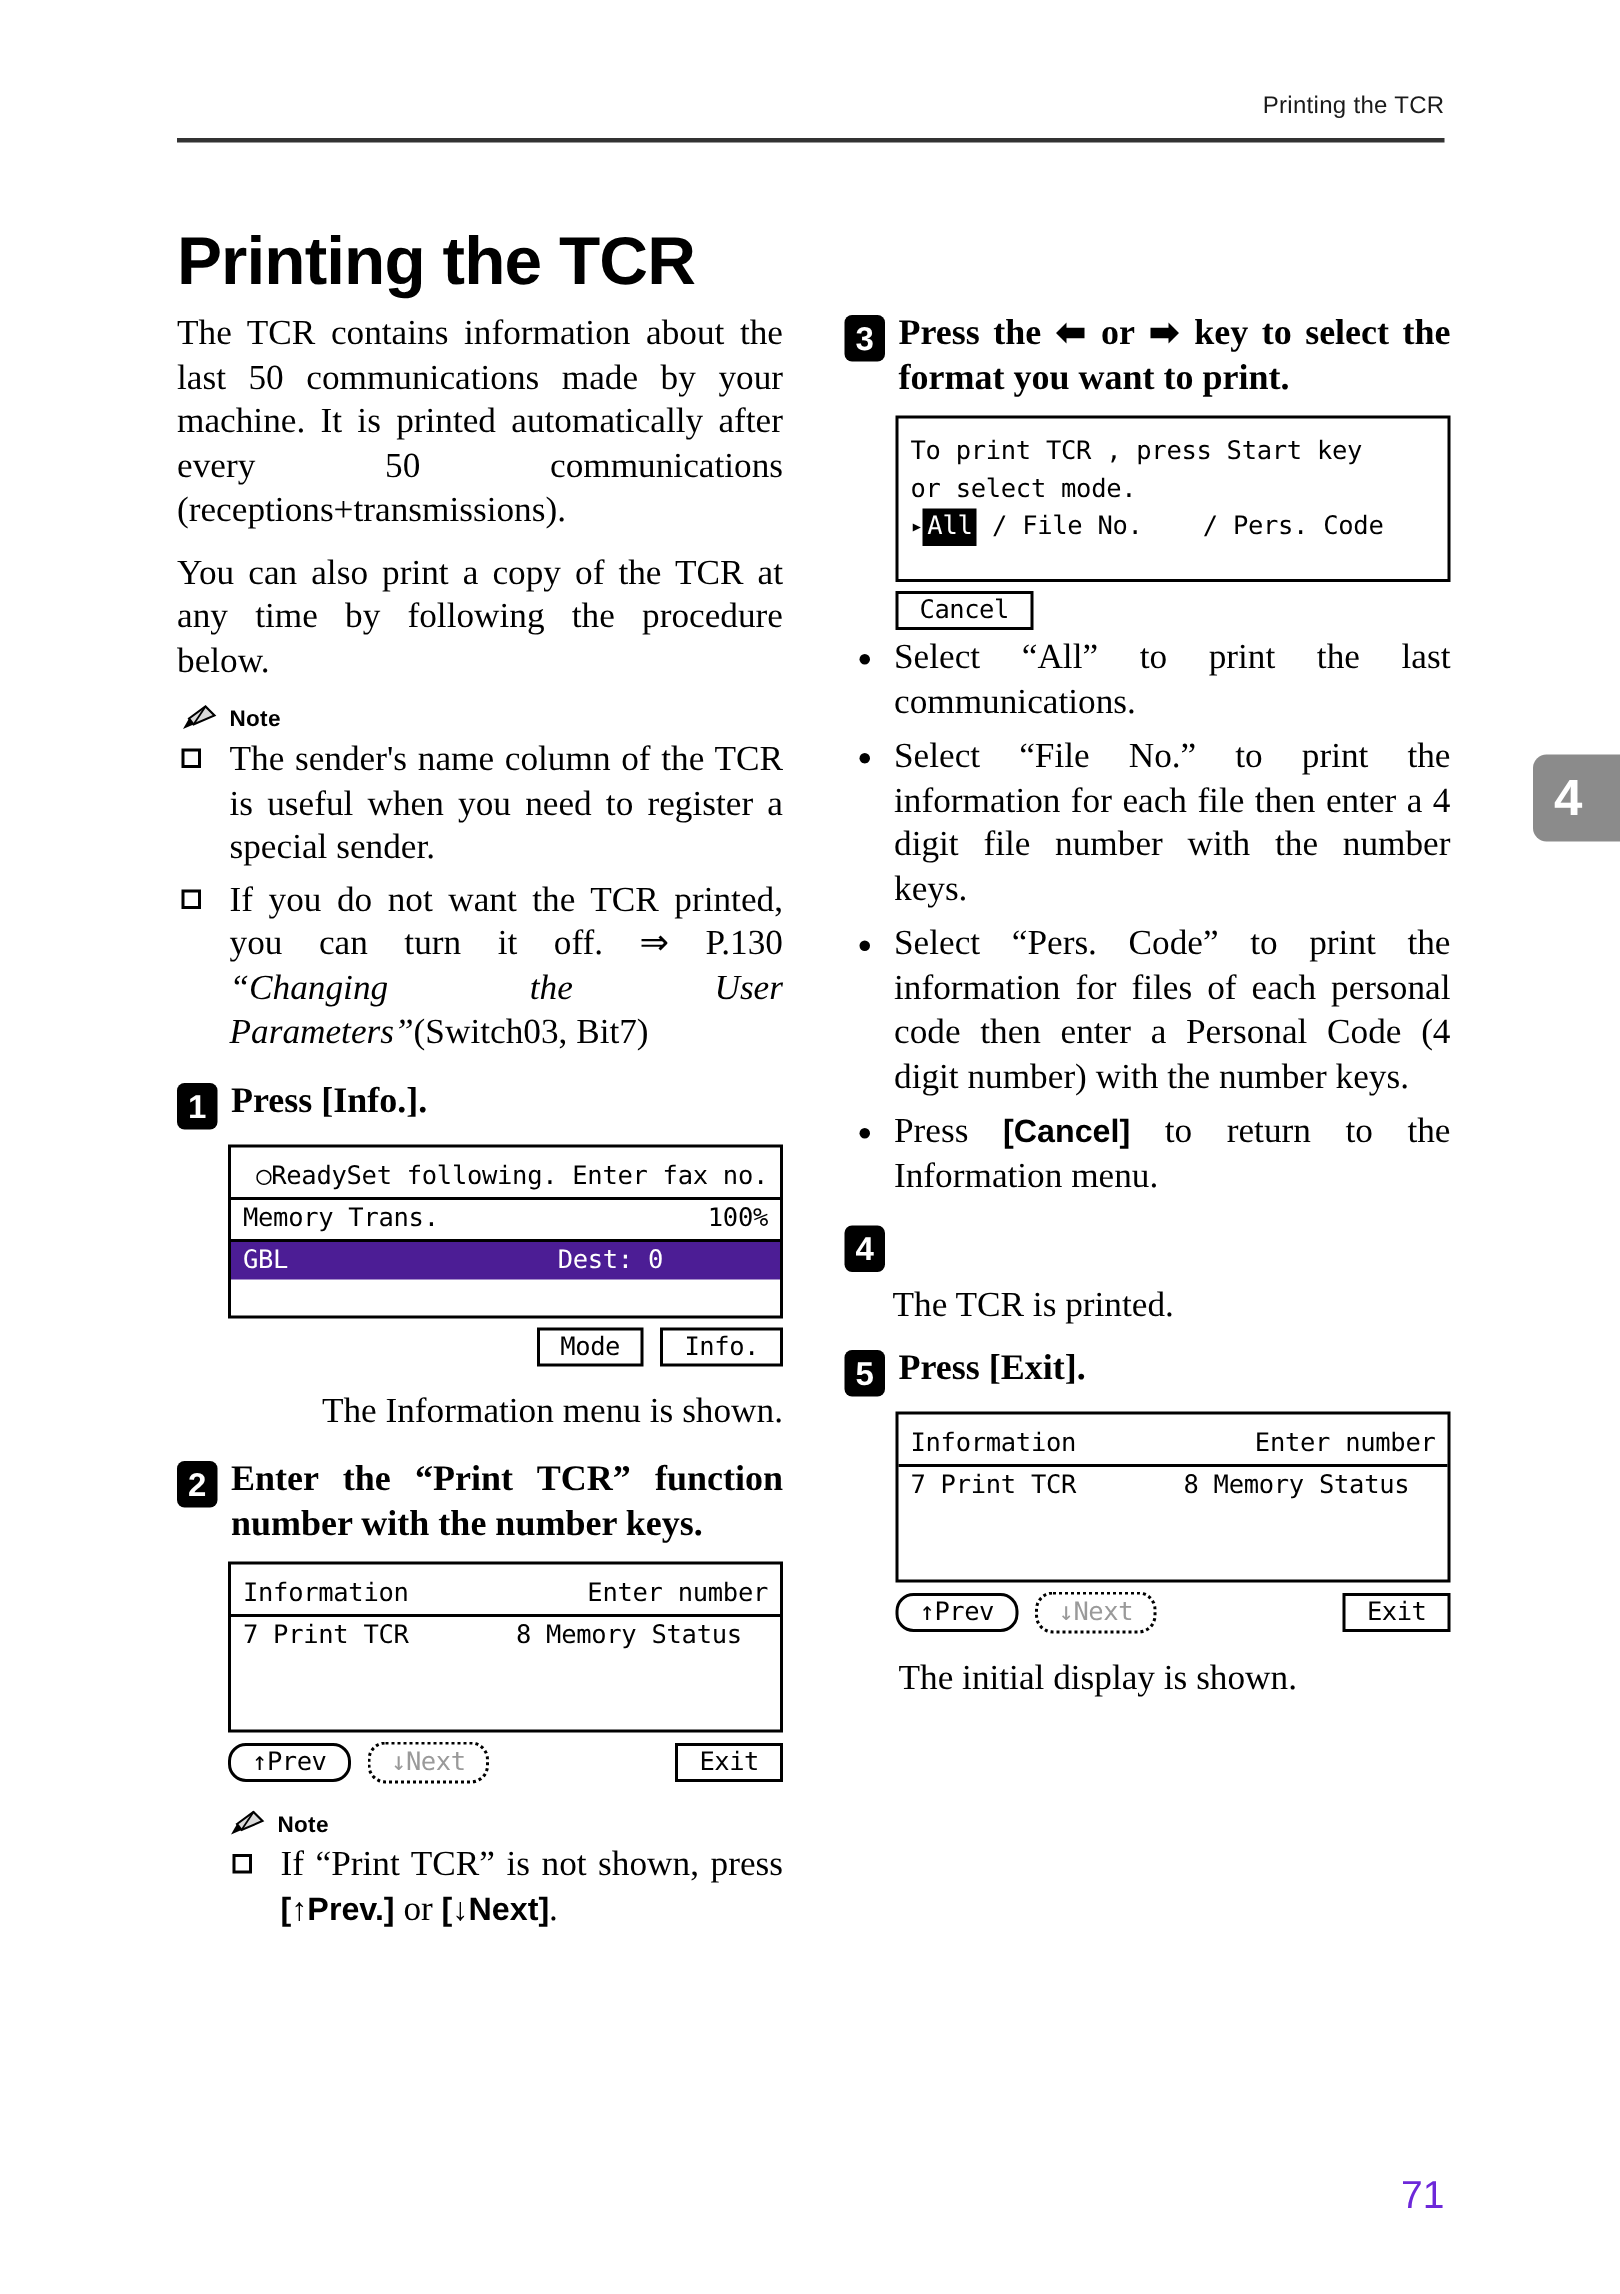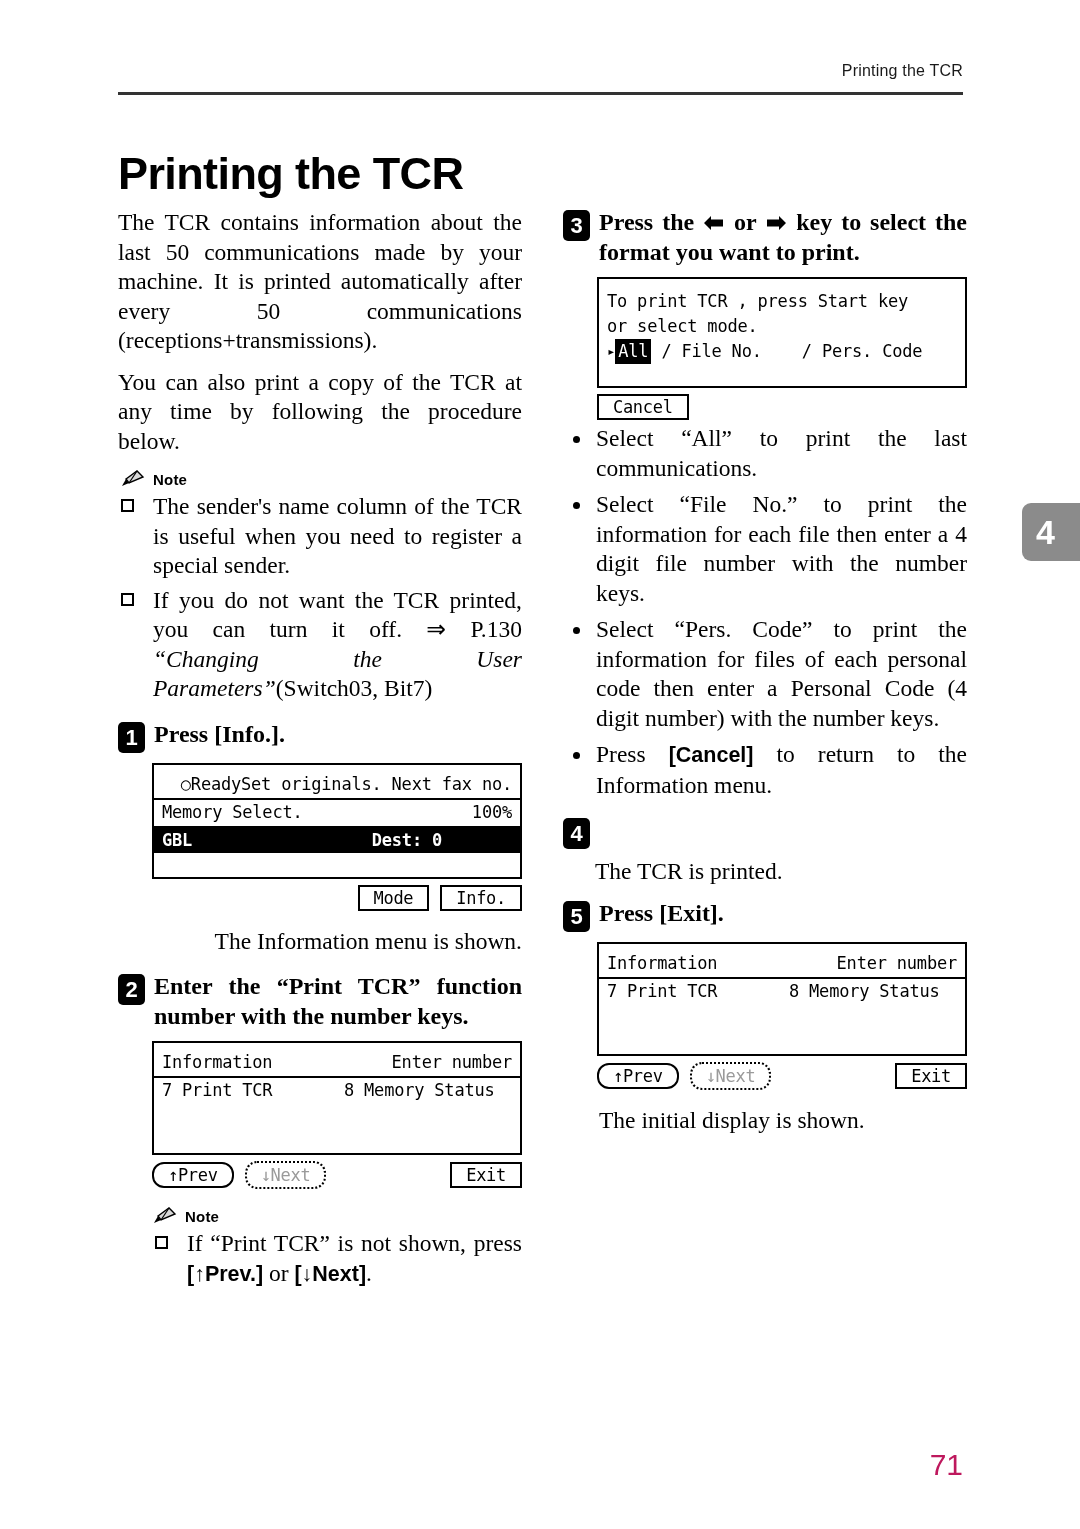--- a/index.html
+++ b/index.html
@@ -101,21 +101,21 @@
   .lcd-wrap{margin:10px 0 4px 34px;}
   .lcd-wrap.r{margin-left:34px;}
   .lcd{
     border:2.5px solid #000;background:#fff;
     font-family:"DejaVu Sans Mono",monospace;
     font-size:17px;line-height:25px;
     padding:7px 0 0 0;box-sizing:border-box;
   }
   .lcd .row{padding:0 8px;white-space:pre;letter-spacing:-0.2px;}
   .lcd .row.sep{border-bottom:2px solid #000;padding-bottom:1px;}
-  .lcd .row.inv{background:#000000;color:#fff;font-weight:bold;}
+  .lcd .row.inv{background:#4c1d95;color:#fff;}
   .lcd .filler{height:24px;}
   .btn{
     font-family:"DejaVu Sans Mono",monospace;font-size:17px;
     border:2.5px solid #000;padding:1px 14px;background:#fff;
     display:inline-block;letter-spacing:-0.3px;
   }
   .btn.round{border-radius:12px;}
   .btn.ghost{
     border:2px dotted #000;color:#9a9a9a;border-radius:12px;
     padding:2px 14px;
@@ -124,21 +124,21 @@
   .spacer{flex:1;}
 
   
   .arrowkey{
     display:inline-block;width:22px;height:20px;vertical-align:-3px;
   }
 
   
   #pagenum{
     position:absolute;left:0;top:1448px;width:963px;text-align:right;
-    font-family:"Liberation Sans",sans-serif;font-size:30px;color:#be185d;
+    font-family:"Liberation Sans",sans-serif;font-size:26px;color:#6d28d9;
   }
 </style>
 </head>
 <body>
 
 <div id="runhead">Printing the TCR</div>
 <div id="headrule"></div>
 
 <div id="chapter-tab">4</div>
 
@@ -171,24 +171,24 @@
 
   <div class="step">
     <div class="stepnum">1</div>
     <div class="steptxt nj">Press [Info.].</div>
   </div>
 
   <div class="lcd-wrap">
     <div class="lcd">
       <div class="row sep" style="display:flex;justify-content:flex-end;">
         <span>○Ready</span>
-        <span>Set originals. Next fax no.</span>
+        <span>Set following. Enter fax no.</span>
       </div>
       <div class="row sep" style="display:flex;justify-content:space-between;">
-        <span>Memory Select.</span>
+        <span>Memory Trans.</span>
         <span>100%</span>
       </div>
       <div class="row inv" style="display:flex;justify-content:space-between;">
         <span>GBL</span>
         <span style="padding-right:70px">Dest: 0</span>
       </div>
       <div class="filler"></div>
     </div>
     <div class="btnrow">
       <span class="spacer"></span>

